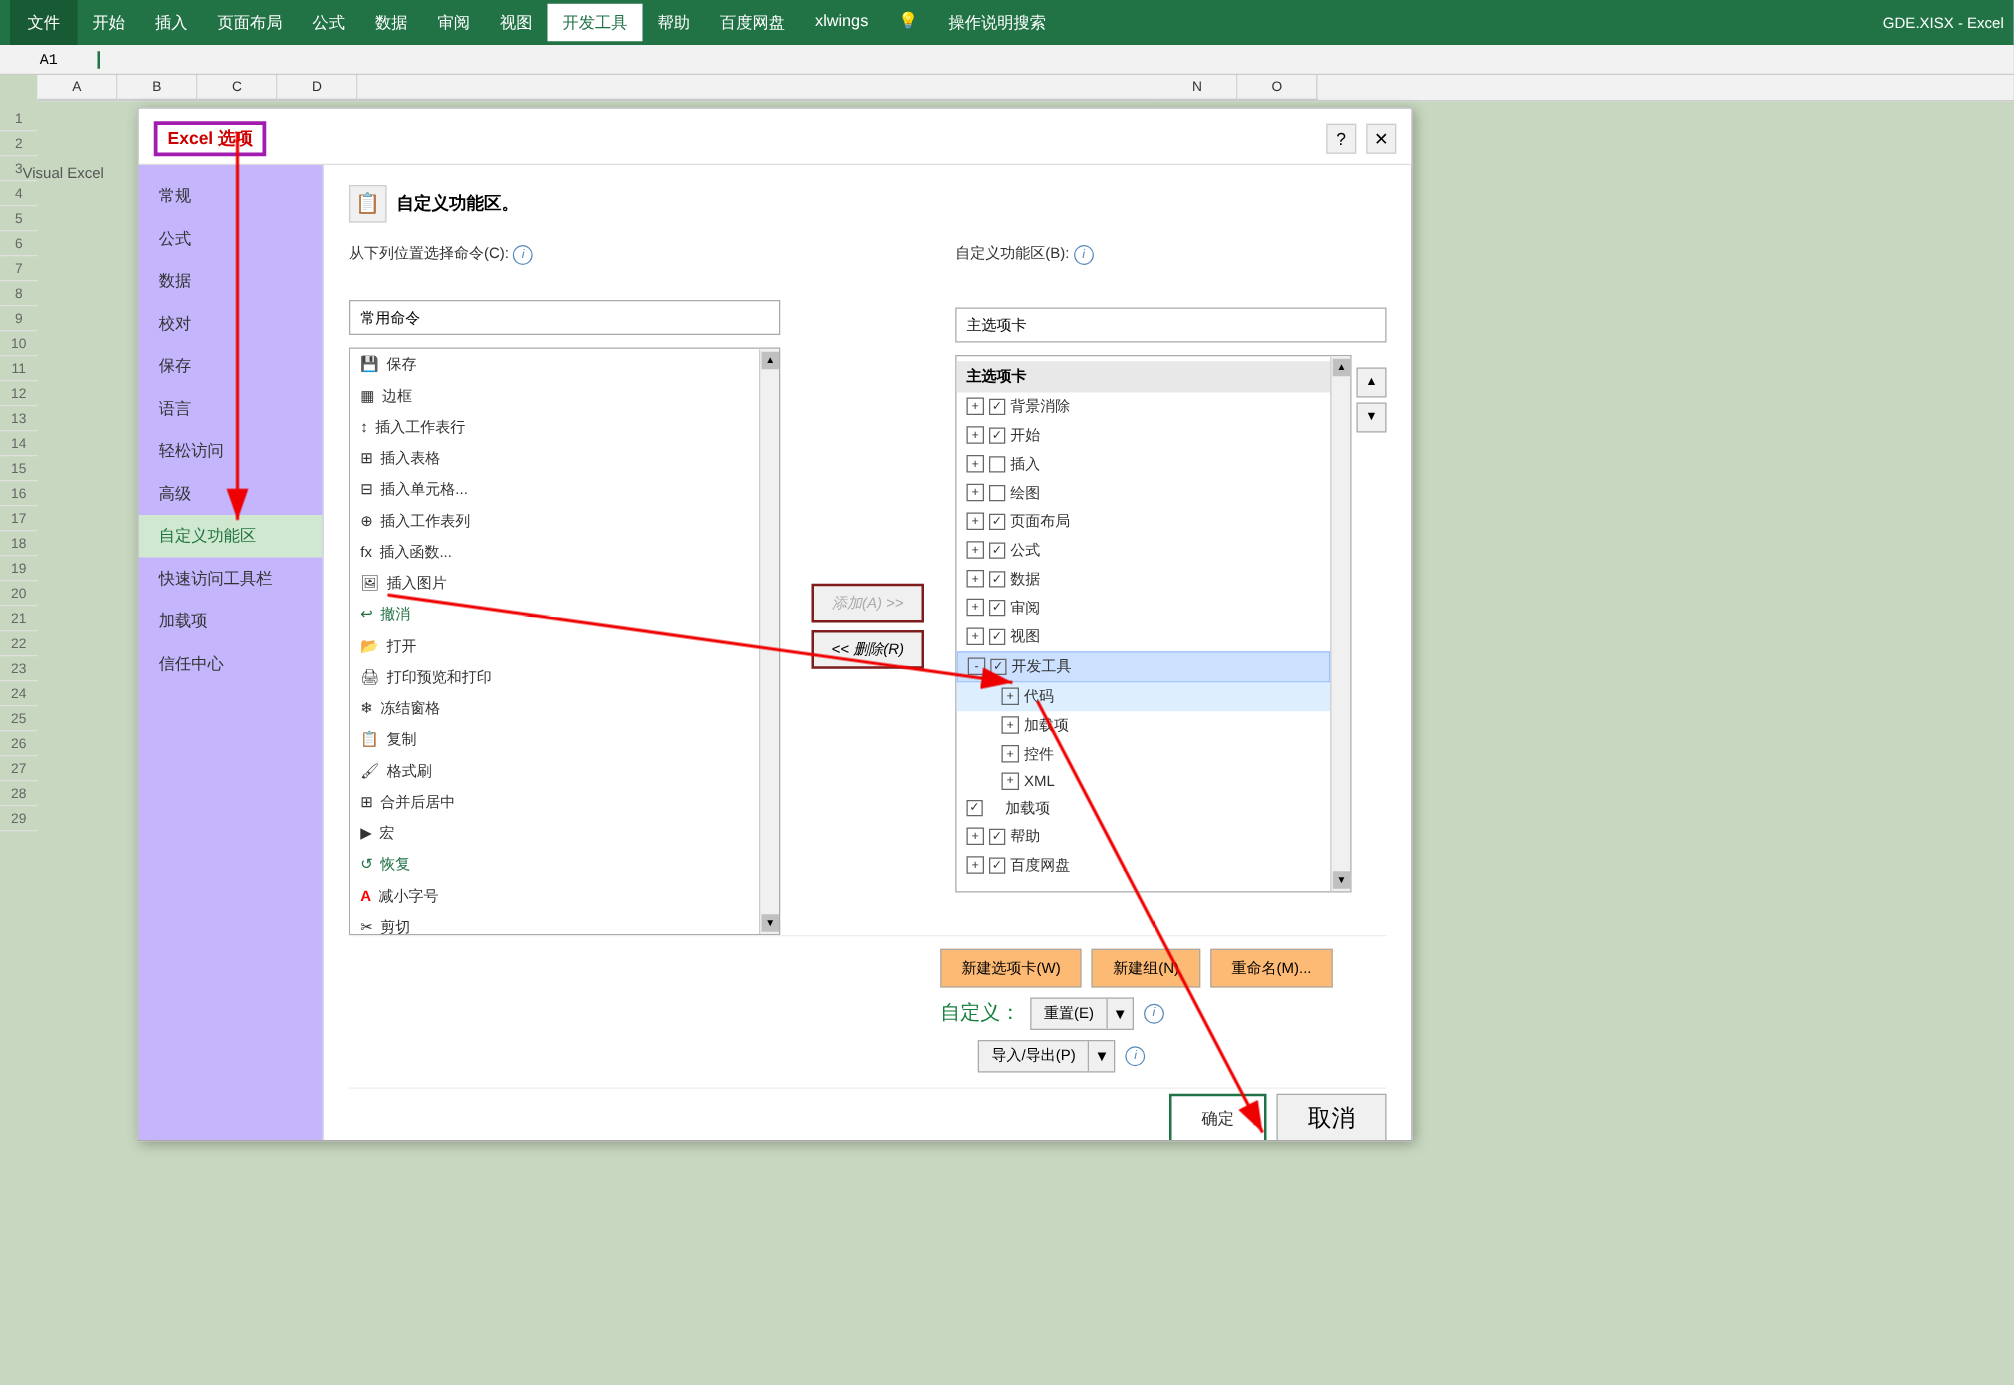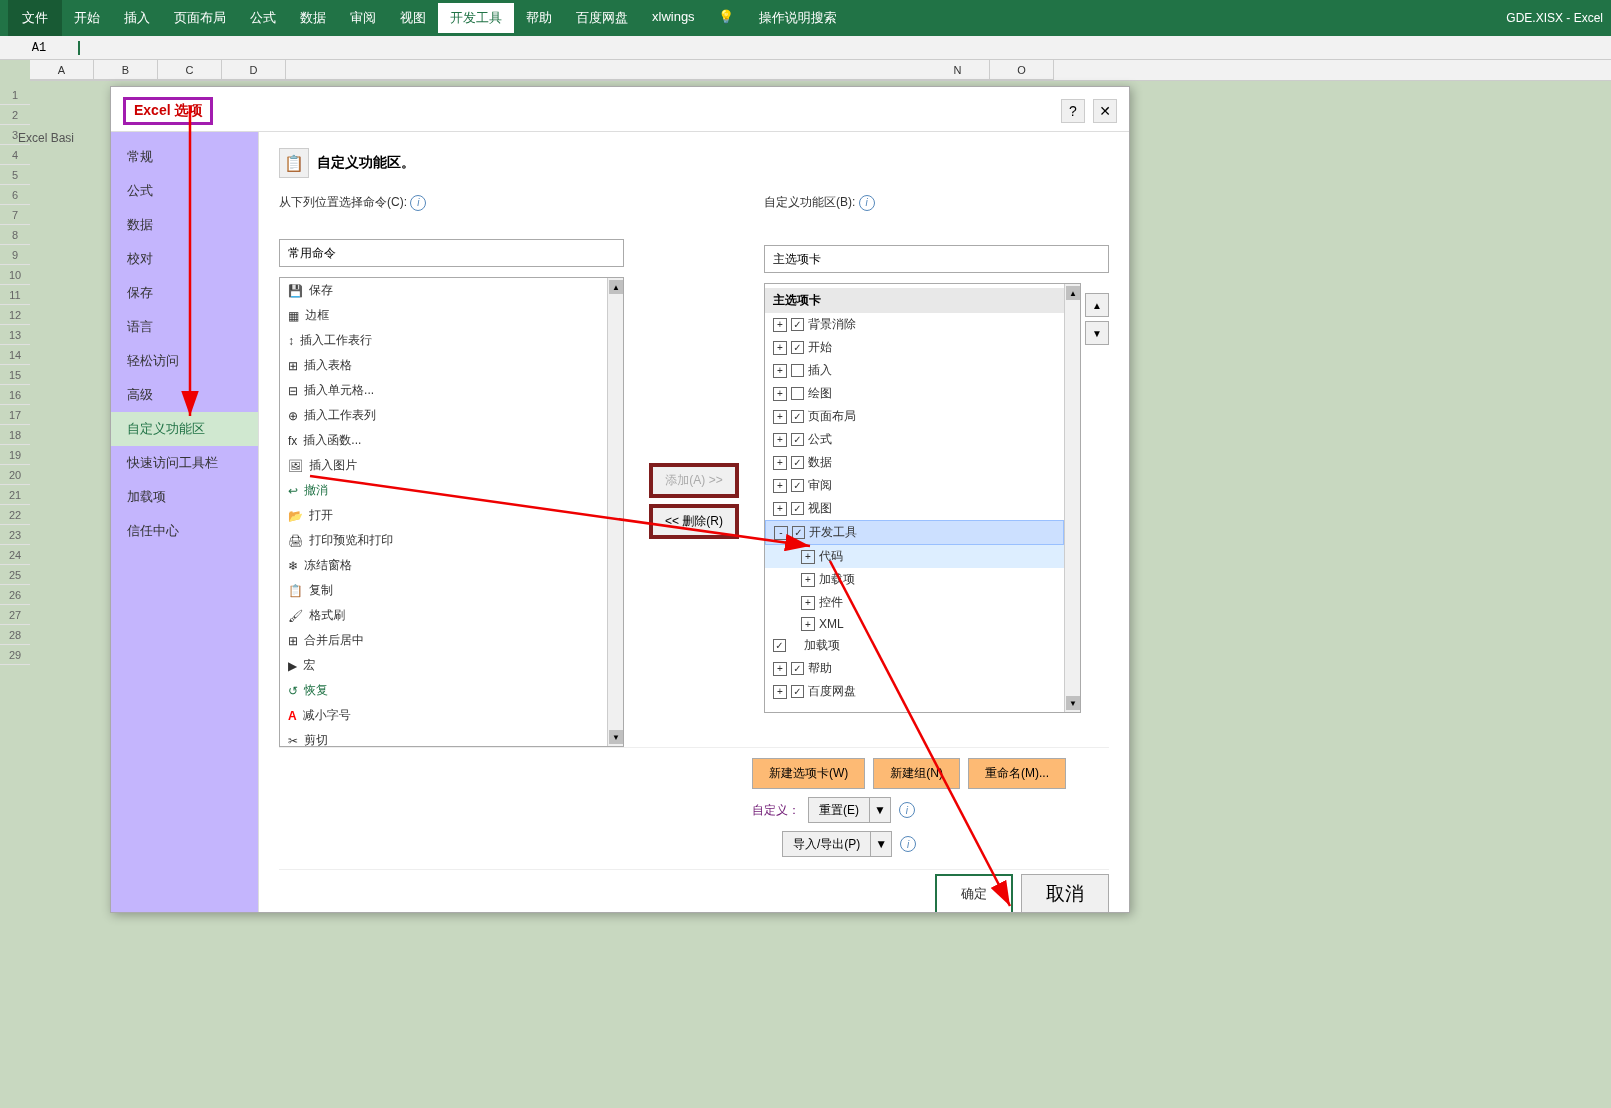--- a/index.html
+++ b/index.html
@@ -233,45 +233,46 @@
       flex-direction: column;
       justify-content: center;
       align-items: center;
       gap: 6px;
       padding: 0 8px;
     }
     .mid-btn {
       width: 90px;
       padding: 5px 4px;
       font-size: 12px;
-      border: 4px solid #7f1d1d;
+      border: 2px solid #7f1d1d;
       background: #f0f0f0;
       cursor: pointer;
       white-space: nowrap;
+      font-style: italic;
     }
     .mid-btn.disabled { color: #aaa; cursor: default; }
 
     
     .dialog-footer {
       padding: 8px 20px 12px 20px;
       background: white;
       border-top: 1px solid #eee;
     }
 
     .footer-btn-large {
       padding: 6px 16px;
       font-size: 12px;
       border: 1px solid #aaa;
       background: #fdba74;
       cursor: pointer;
       white-space: nowrap;
     }
     .footer-label {
-      font-size: 12px;
-      color: #701a75;
+      font-size: 16px;
+      color: #15803d;
     }
 
     .footer-dropdown-btn {
       display: flex;
       align-items: center;
       border: 1px solid #aaa;
       background: #f0f0f0;
       cursor: pointer;
       font-size: 12px;
       height: 26px;
@@ -433,21 +434,21 @@
     <div class="row-num">22</div>
     <div class="row-num">23</div>
     <div class="row-num">24</div>
     <div class="row-num">25</div>
     <div class="row-num">26</div>
     <div class="row-num">27</div>
     <div class="row-num">28</div>
     <div class="row-num">29</div>
   </div>
 
-  <div class="visual-basic-label">Excel Basi</div>
+  <div class="visual-basic-label">Visual Excel</div>
 
   <div class="dialog">
 
     <div class="dialog-titlebar">
       <div class="dialog-title">Excel 选项</div>
       <div class="dialog-controls">
         <button class="dialog-btn">?</button>
         <button class="dialog-btn">✕</button>
       </div>
     </div>

